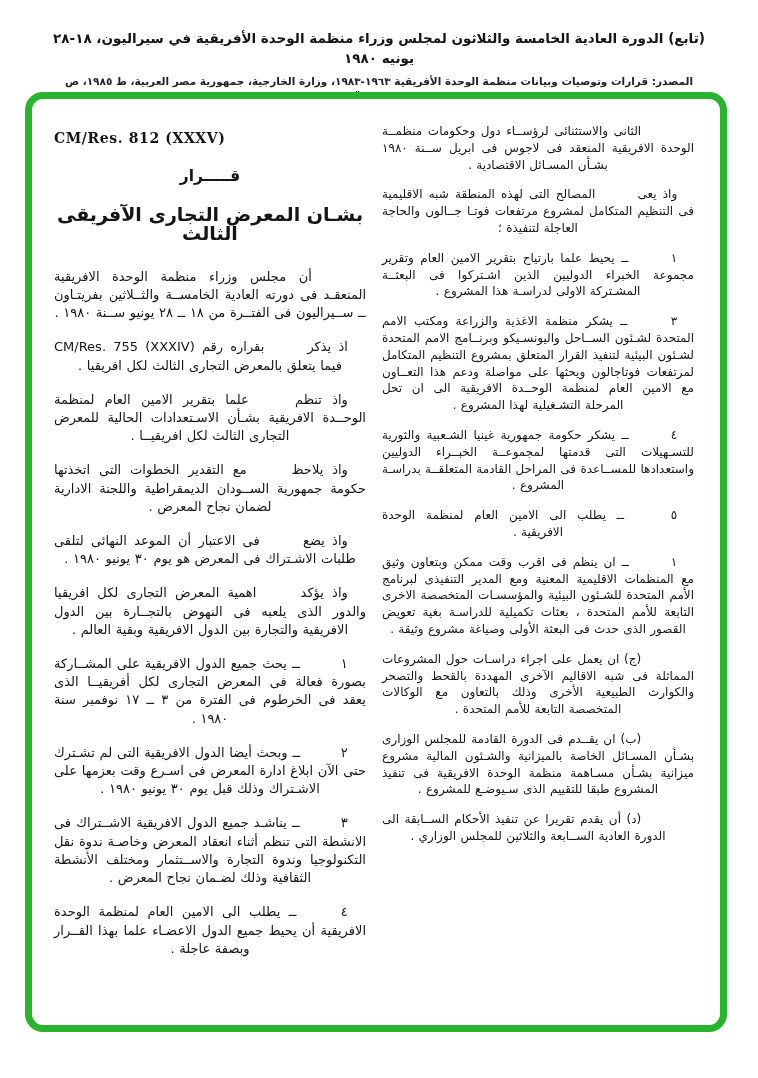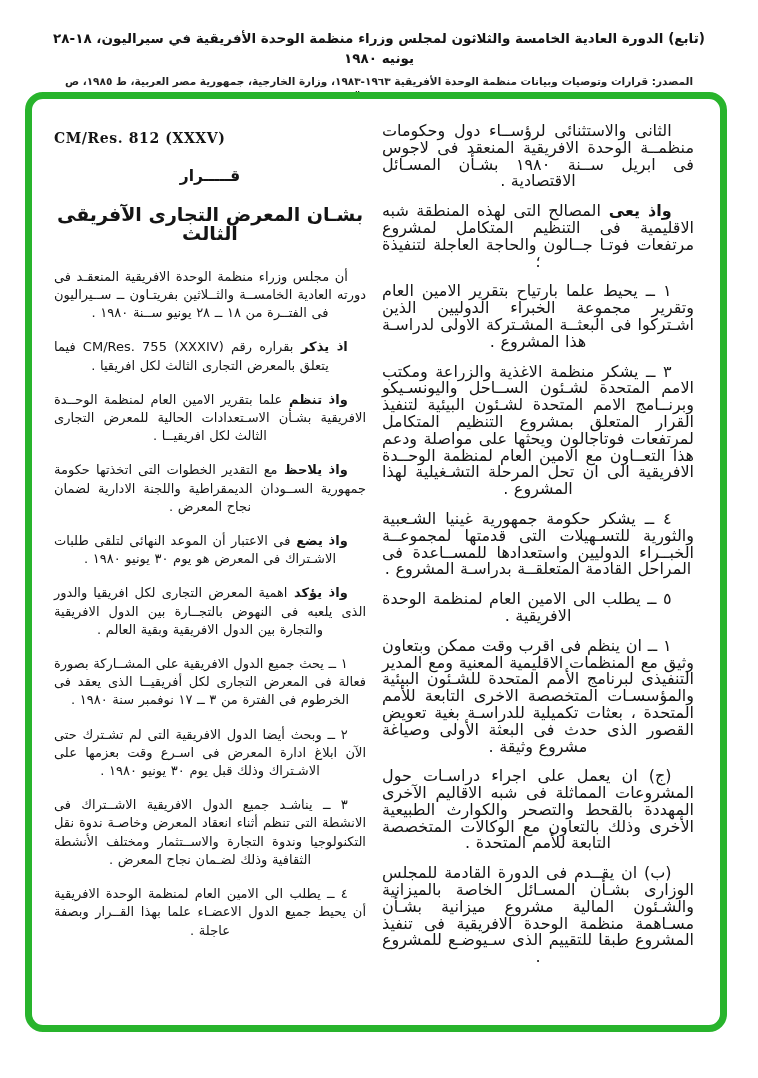--- a/index.html
+++ b/index.html
@@ -20,33 +20,33 @@
   .frame {
     position:absolute; left:25px; top:92px;
     width:702px; height:940px;
     border:7px solid #28b42c; border-radius:18px;
     background:#ffffff; overflow:hidden;
   }
   .cols { display:flex; gap:16px; padding:24px 26px 0 22px; direction:rtl; }
   .col { flex:1 1 0; min-width:0; }
 
   
-  .col-right { font-size:16px; line-height:16.8px; }
+  .col-right { font-size:12px; line-height:16.8px; }
   .col-right .para { margin-bottom:13px; }
 
   
   .col-left { font-size:13px; line-height:18.2px; }
   .col-left .para { margin-bottom:16px; }
 
   .para {
     text-align:justify; text-align-last:center;
     text-indent:1.4em; direction:rtl;
     word-spacing:0.5px;
   }
-  .para b { font-weight:bold; }
+  .para b { font-weight:normal;padding-left:36px; }
 
   .ref {
     direction:ltr; text-align:left;
     font-family:"DejaVu Serif", serif;
     font-size:14px; font-weight:bold; letter-spacing:0.6px;
     margin:6px 0 20px 0;
   }
   .title {
     font-size:15.5px; font-weight:bold; text-align:center;
     margin:6px 0 20px 0;
@@ -77,20 +77,21 @@
       <section class="col col-right">
         <p class="para"><b></b><span>الثانى والاستثنائى لرؤســاء دول وحكومات منظمــة الوحدة الافريقية المنعقد فى لاجوس فى ابريل ســنة ١٩٨٠ بشـأن المسـائل الاقتصادية .</span></p>
         <p class="para"><b>واذ يعى </b><span>المصالح التى لهذه المنطقة شبه الاقليمية فى التنظيم المتكامل لمشروع مرتفعات فوتـا جــالون والحاجة العاجلة لتنفيذة ؛</span></p>
         <p class="para"><b></b><span>١ ــ يحيط علما بارتياح بتقرير الامين العام وتقرير مجموعة الخبراء الدوليين الذين اشـتركوا فى البعثــة المشـتركة الاولى لدراسـة هذا المشروع .</span></p>
         <p class="para"><b></b><span>٣ ــ يشكر منظمة الاغذية والزراعة ومكتب الامم المتحدة لشـئون الســاحل واليونسـيكو وبرنــامج الامم المتحدة لشـئون البيئية لتنفيذ القرار المتعلق بمشروع التنظيم المتكامل لمرتفعات فوتاجالون ويحثها على مواصلة ودعم هذا التعــاون مع الامين العام لمنظمة الوحــدة الافريقية الى ان تحل المرحلة التشـغيلية لهذا المشروع .</span></p>
         <p class="para"><b></b><span>٤ ــ يشكر حكومة جمهورية غينيا الشـعبية والثورية للتسـهيلات التى قدمتها لمجموعــة الخبــراء الدوليين واستعدادها للمســاعدة فى المراحل القادمة المتعلقــة بدراسـة المشروع .</span></p>
         <p class="para"><b></b><span>٥ ــ يطلب الى الامين العام لمنظمة الوحدة الافريقية .</span></p>
         <p class="para"><b></b><span>١ ــ ان ينظم فى اقرب وقت ممكن وبتعاون وثيق مع المنظمات الاقليمية المعنية ومع المدير التنفيذى لبرنامج الأمم المتحدة للشـئون البيئية والمؤسسـات المتخصصة الاخرى التابعة للأمم المتحدة ، بعثات تكميلية للدراسـة بغية تعويض القصور الذى حدث فى البعثة الأولى وصياغة مشروع وثيقة .</span></p>
         <p class="para"><b></b><span>(ج) ان يعمل على اجراء دراسـات حول المشروعات المماثلة فى شبه الاقاليم الآخرى المهددة بالقحط والتصحر والكوارث الطبيعية الأخرى وذلك بالتعاون مع الوكالات المتخصصة التابعة للأمم المتحدة .</span></p>
         <p class="para"><b></b><span>(ب) ان يقــدم فى الدورة القادمة للمجلس الوزارى بشـأن المسـائل الخاصة بالميزانية والشـئون المالية مشروع ميزانية بشـأن مسـاهمة منظمة الوحدة الافريقية فى تنفيذ المشروع طبقا للتقييم الذى سـيوضـع للمشروع .</span></p>
+        <p class="para"><b></b><span>(د) أن يقدم تقريرا عن تنفيذ الأحكام الســابقة الى الدورة العادية الســابعة والثلاثين للمجلس الوزاري .</span></p>
       </section>
 
       <section class="col col-left">
         <div class="ref">CM/Res. 812 (XXXV)</div>
         <h1 class="title">قـــــرار</h1>
         <h2 class="subtitle">بشـان المعرض التجارى الآفريقى الثالث</h2>
         <p class="para"><b></b><span>أن مجلس وزراء منظمة الوحدة الافريقية المنعقـد فى دورته العادية الخامســة والثــلاثين بفريتـاون ــ ســيراليون فى الفتــرة من ١٨ ــ ٢٨ يونيو ســنة ١٩٨٠ .</span></p>
         <p class="para"><b>اذ يذكر </b><span>بقراره رقم CM/Res. 755 (XXXIV) فيما يتعلق بالمعرض التجارى الثالث لكل افريقيا .</span></p>
         <p class="para"><b>واذ تنظم </b><span>علما بتقرير الامين العام لمنظمة الوحــدة الافريقية بشـأن الاسـتعدادات الحالية للمعرض التجارى الثالث لكل افريقيــا .</span></p>
         <p class="para"><b>واذ يلاحظ </b><span>مع التقدير الخطوات التى اتخذتها حكومة جمهورية الســودان الديمقراطية واللجنة الادارية لضمان نجاح المعرض .</span></p>

